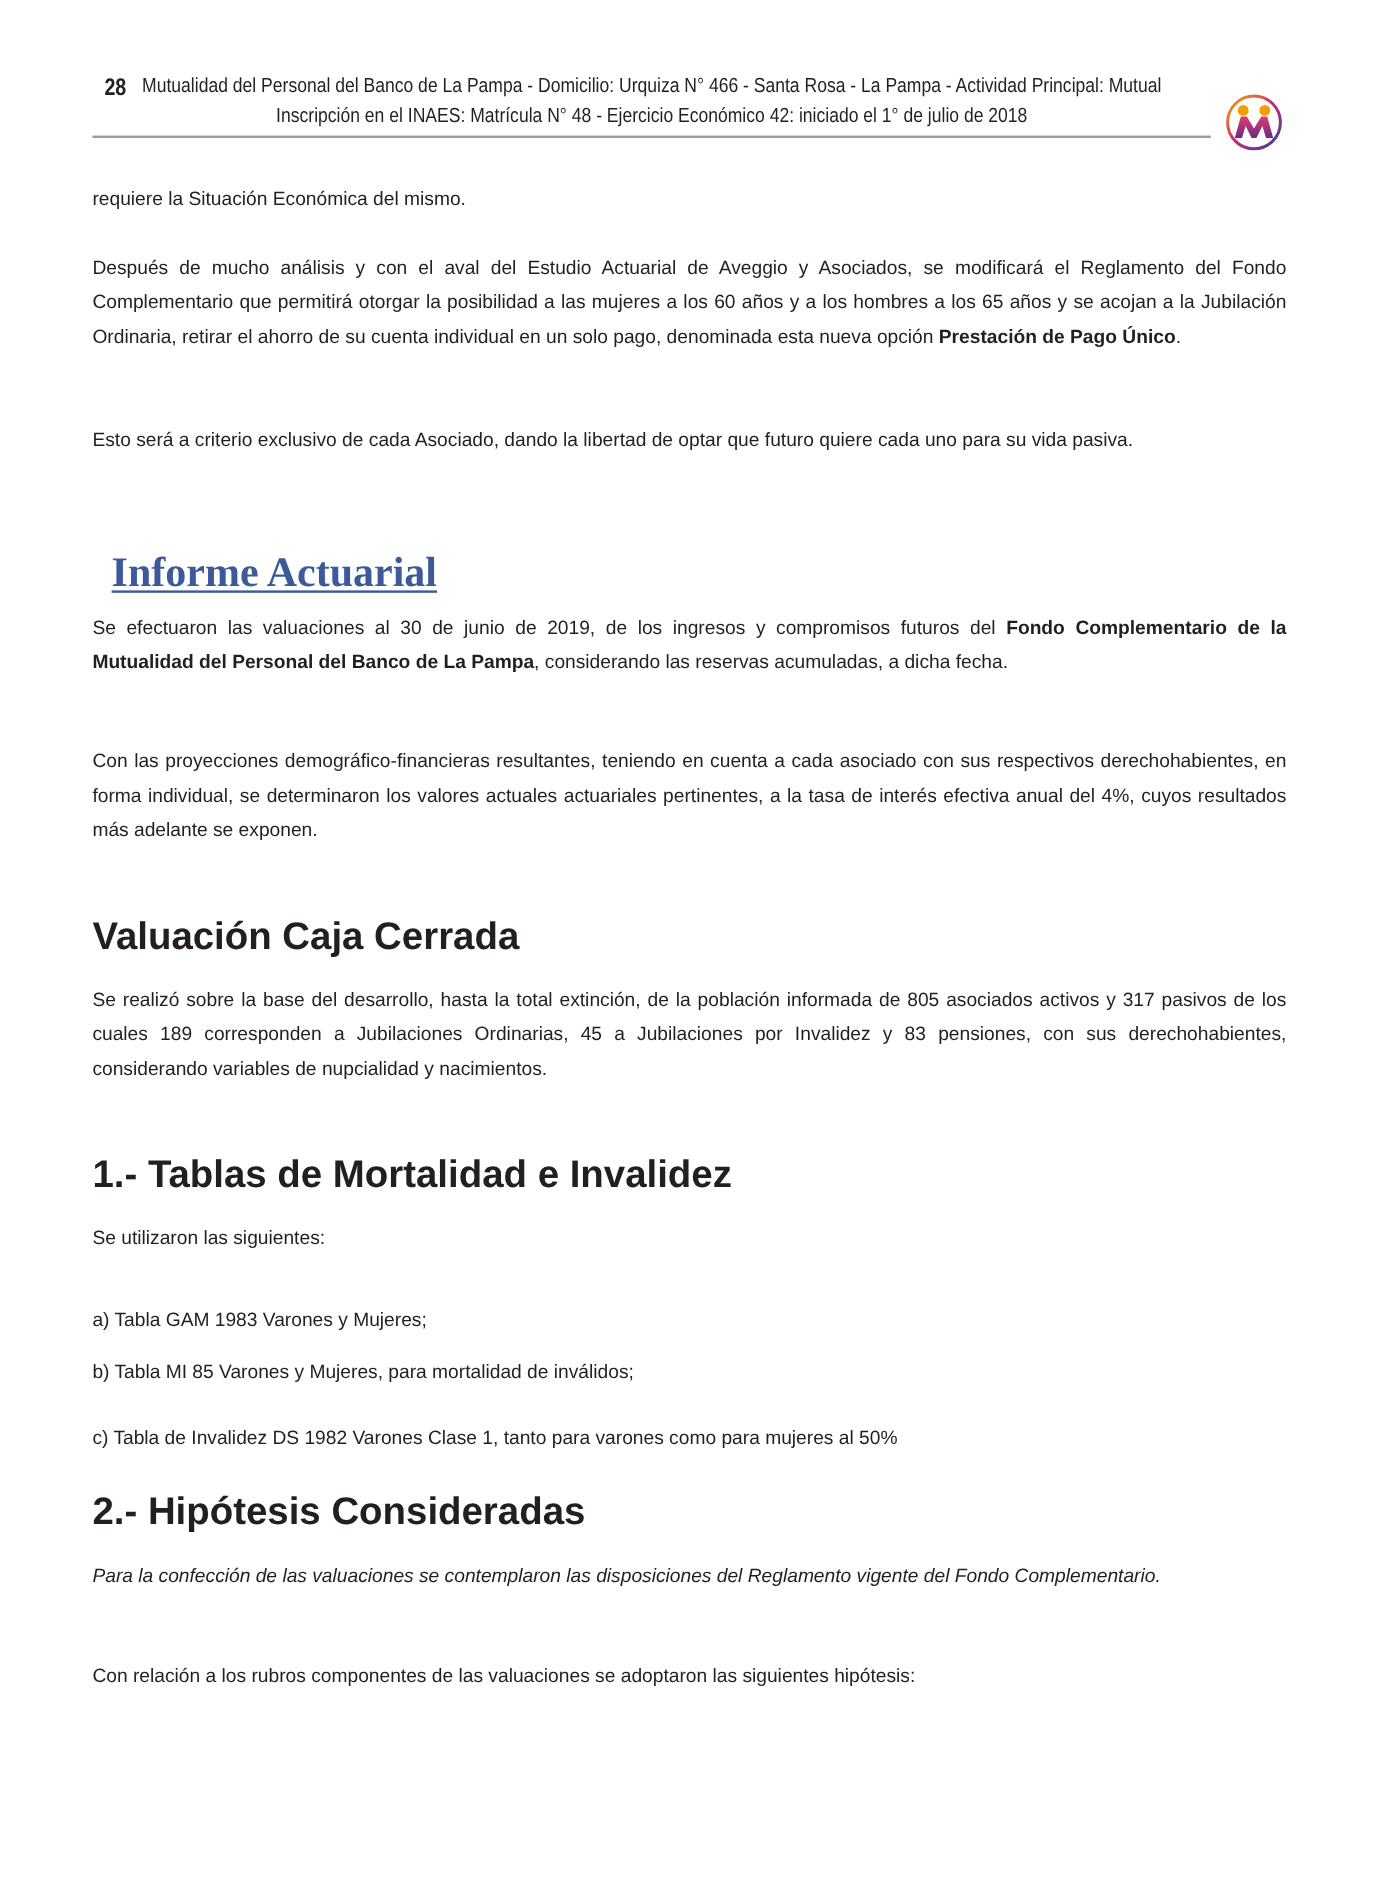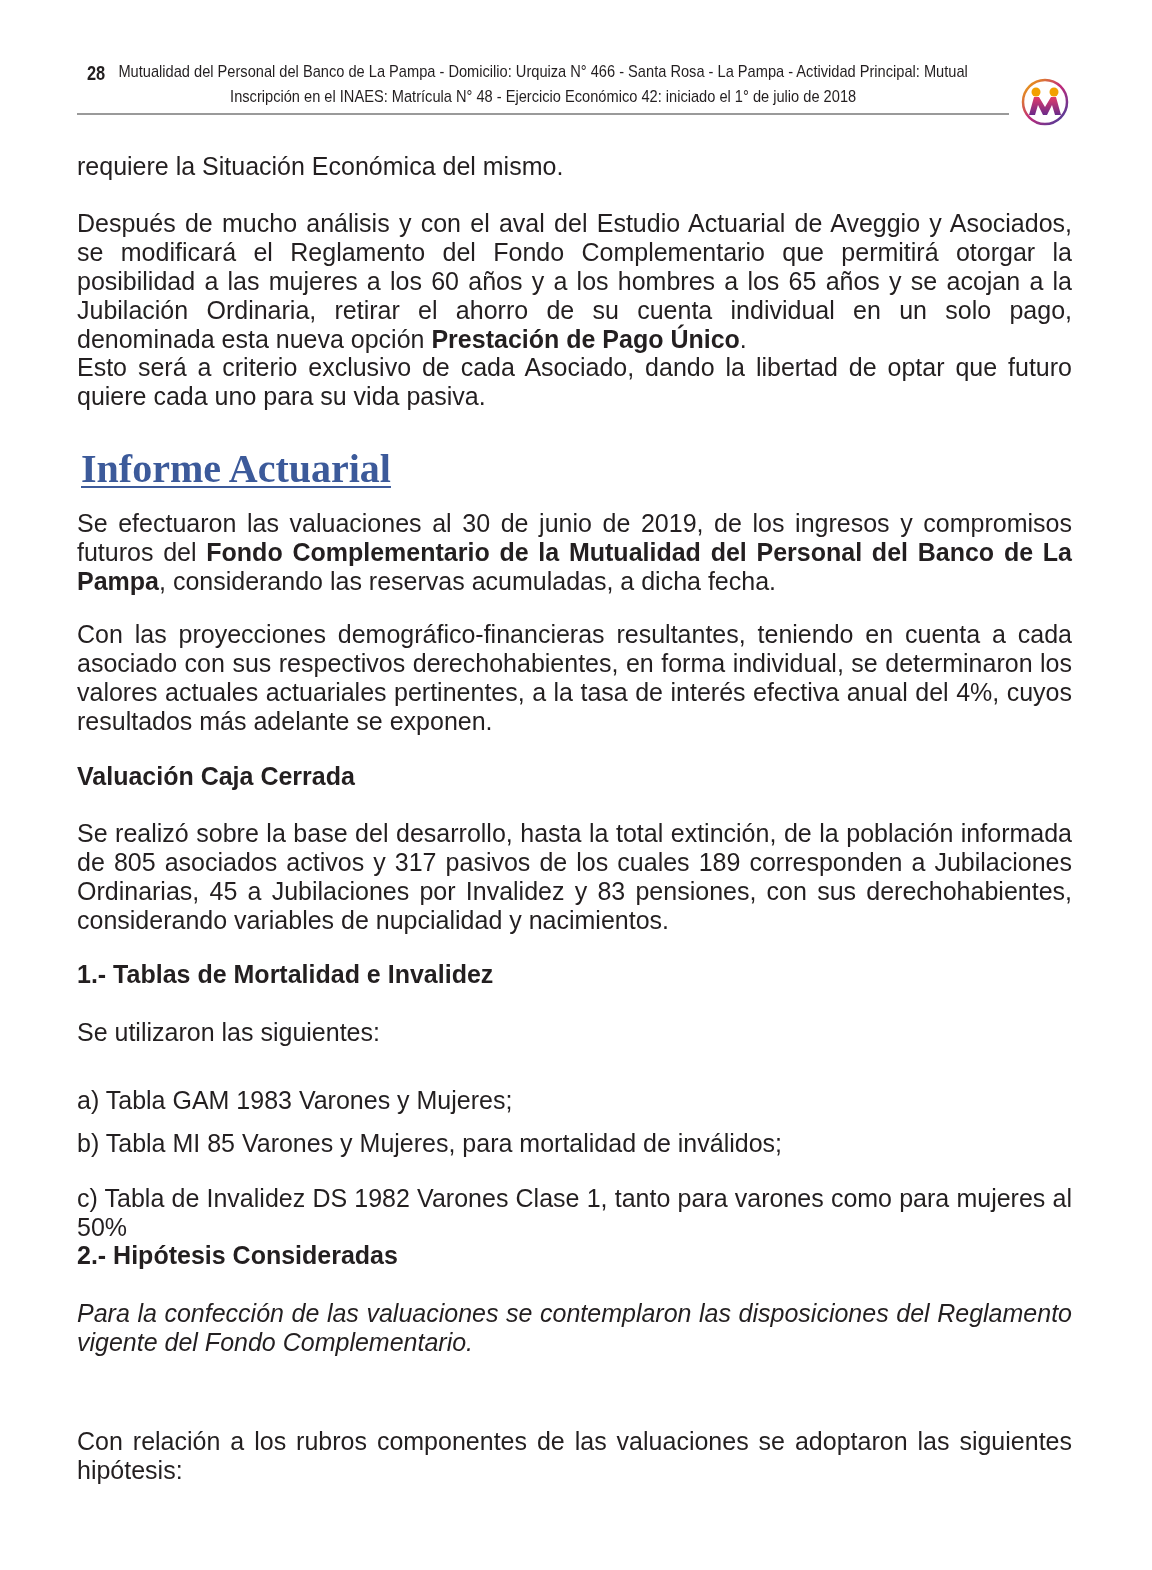--- a/index.html
+++ b/index.html
@@ -7,26 +7,26 @@
          font-family:"Liberation Sans", sans-serif; color:#231f20; }
   .header { position:absolute; left:77px; top:56px; width:932px; height:57px;
             border-bottom:2px solid #9a9a9a; }
   .page-num { position:absolute; left:10px; top:6px; font-size:20px; font-weight:bold;
               transform:scaleX(0.82); transform-origin:left top; }
   .hdr-line { position:absolute; left:70px; width:930px; text-align:center; font-size:17px;
               transform:scaleX(0.86); transform-origin:left top; white-space:nowrap; width:1080px; }
   .hdr-line1 { top:6px; }
   .hdr-line2 { top:31px; }
   .logo { position:absolute; left:1020px; top:77px; width:50px; height:50px; }
-  p { margin:0; font-size:25px; line-height:29px; text-align:justify; }
+  p { margin:0; font-size:16px; line-height:29px; text-align:justify; }
   .p { position:absolute; left:77px; width:995px; }
   .h-blue { position:absolute; left:77px; top:441px; font-family:"Liberation Serif", serif;
-            font-weight:bold; font-size:40px; color:#3c5a9a; text-decoration:underline;
-            text-decoration-thickness:2px; text-underline-offset:4px; margin:4px; }
-  .h2 { position:absolute; left:77px; font-size:25px; font-weight:bold; margin:0; }
+            font-weight:bold; font-size:35px; color:#3c5a9a; text-decoration:underline;
+            text-decoration-thickness:2px; text-underline-offset:4px; margin:16px; }
+  .h2 { position:absolute; left:77px; font-size:32px; font-weight:bold; margin:0; }
   b { font-weight:bold; }
 </style>
 </head>
 <body>
 
 <div class="header">
   <span class="page-num">28</span>
   <div class="hdr-line hdr-line1" style="left:0;width:1084px;">Mutualidad del Personal del Banco de La Pampa - Domicilio: Urquiza N° 466 - Santa Rosa - La Pampa - Actividad Principal: Mutual</div>
   <div class="hdr-line hdr-line2" style="left:0;width:1084px;">Inscripción en el INAES: Matrícula N° 48 - Ejercicio Económico 42: iniciado el 1° de julio de 2018</div>
 </div>
@@ -68,13 +68,13 @@
 <h2 class="h2" style="top:960px;">1.- Tablas de Mortalidad e Invalidez</h2>
 
 <p class="p" style="top:1018px;">Se utilizaron las siguientes:</p>
 <p class="p" style="top:1074px;margin-top:12px;">a) Tabla GAM 1983 Varones y Mujeres;</p>
 <p class="p" style="top:1129px;">b) Tabla MI 85 Varones y Mujeres, para mortalidad de inválidos;</p>
 <p class="p" style="top:1184px;">c) Tabla de Invalidez DS 1982 Varones Clase 1, tanto para varones como para mujeres al 50%</p>
 
 <h2 class="h2" style="top:1241px;">2.- Hipótesis Consideradas</h2>
 
 <p class="p" style="top:1299px;font-style:italic;">Para la confección de las valuaciones se contemplaron las disposiciones del Reglamento vigente del Fondo Complementario.</p>
-<p class="p" style="top:1383px;margin-top:44px;">Con relación a los rubros componentes de las valuaciones se adoptaron las siguientes hipótesis:</p>
+<p class="p" style="top:1383px;">Con relación a los rubros componentes de las valuaciones se adoptaron las siguientes hipótesis:</p>
 
 </body></html>

